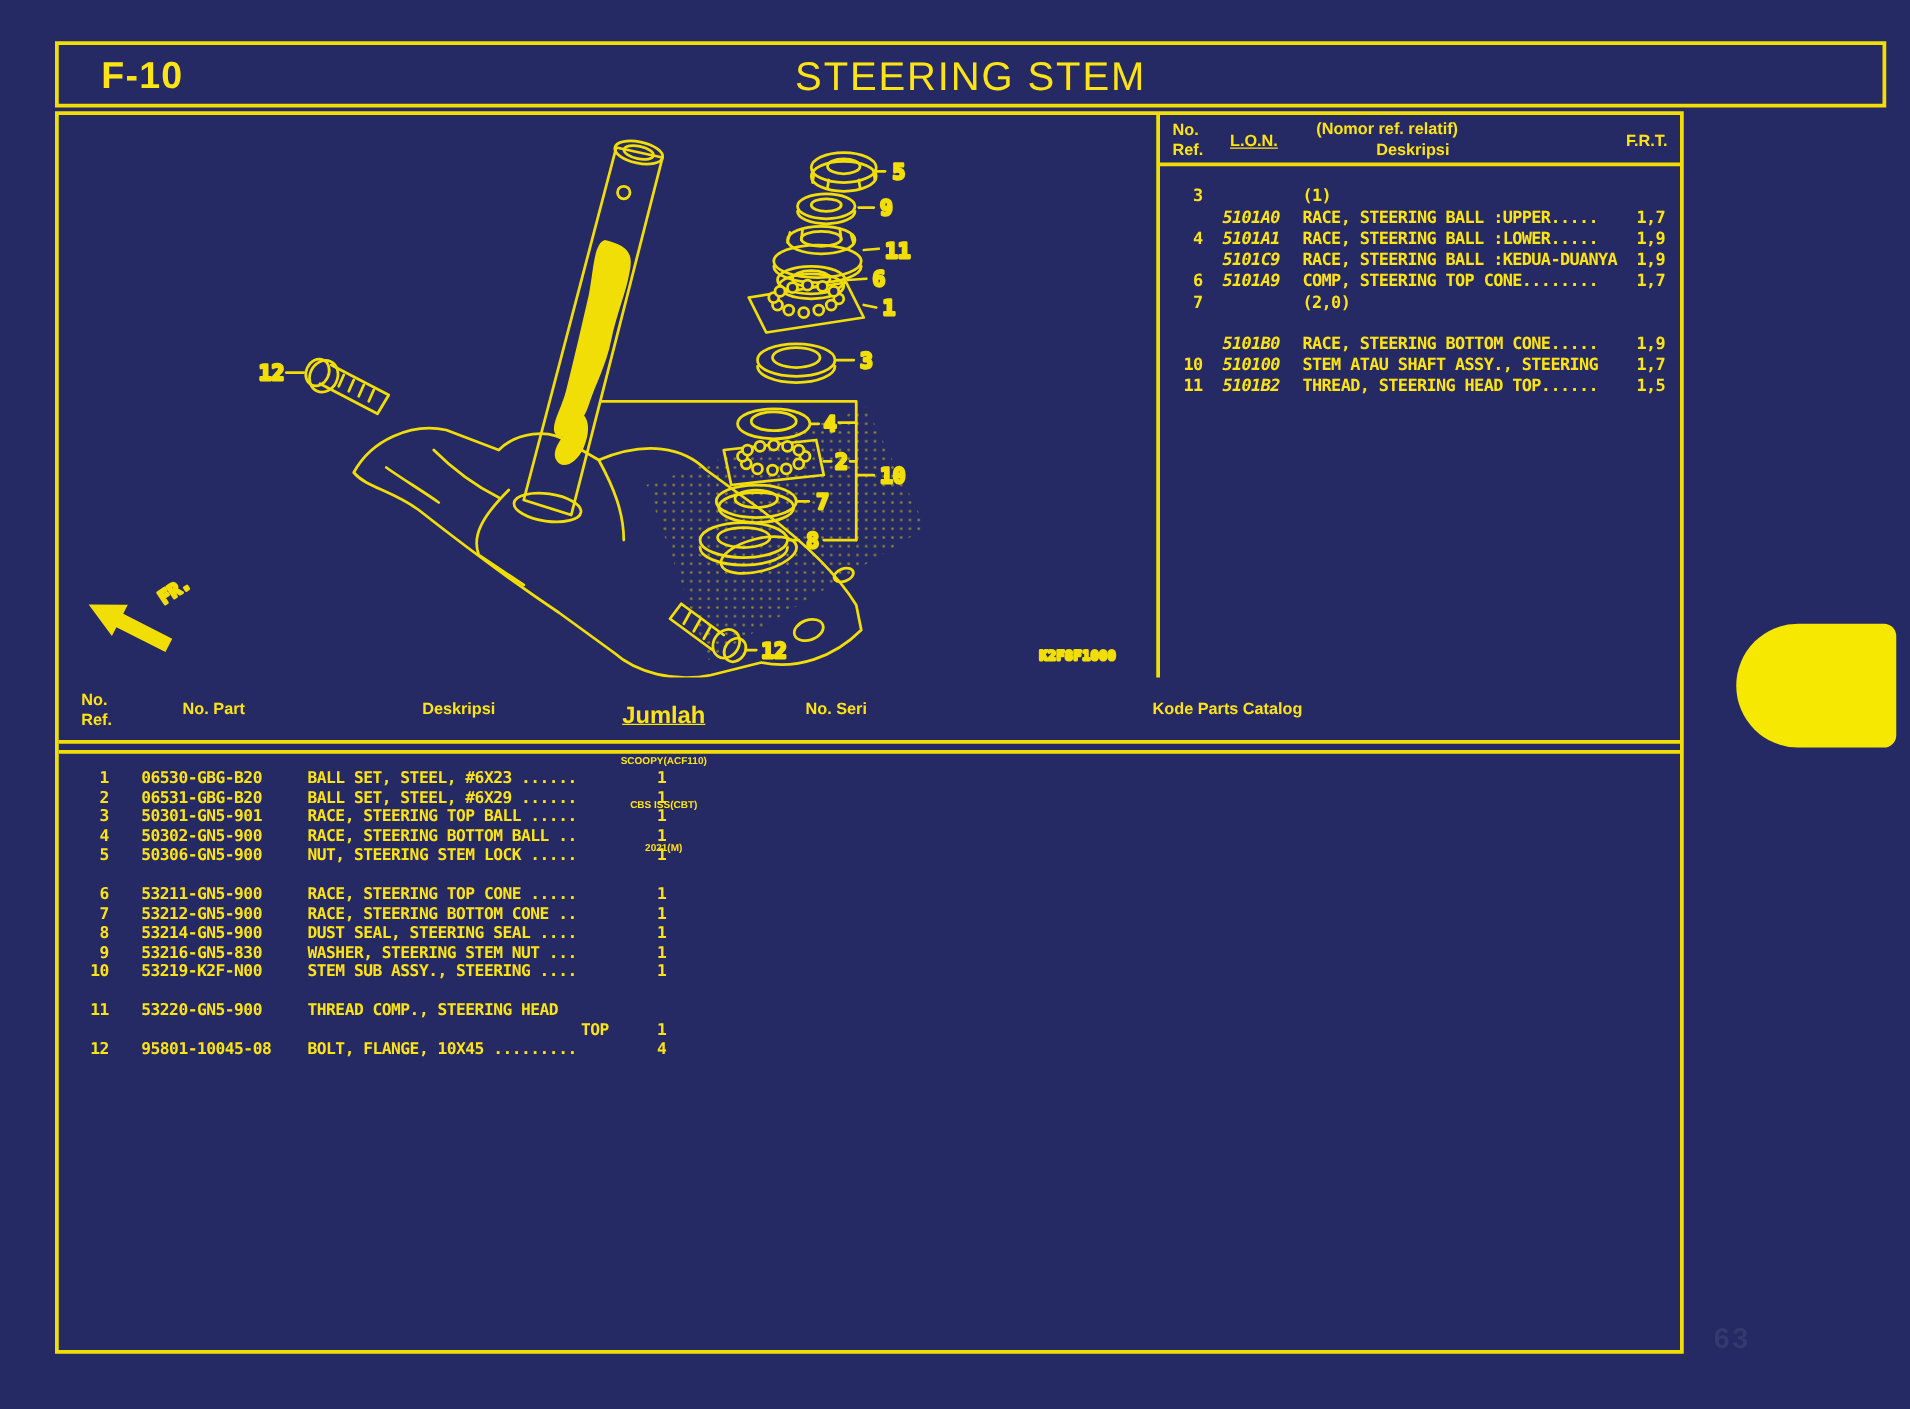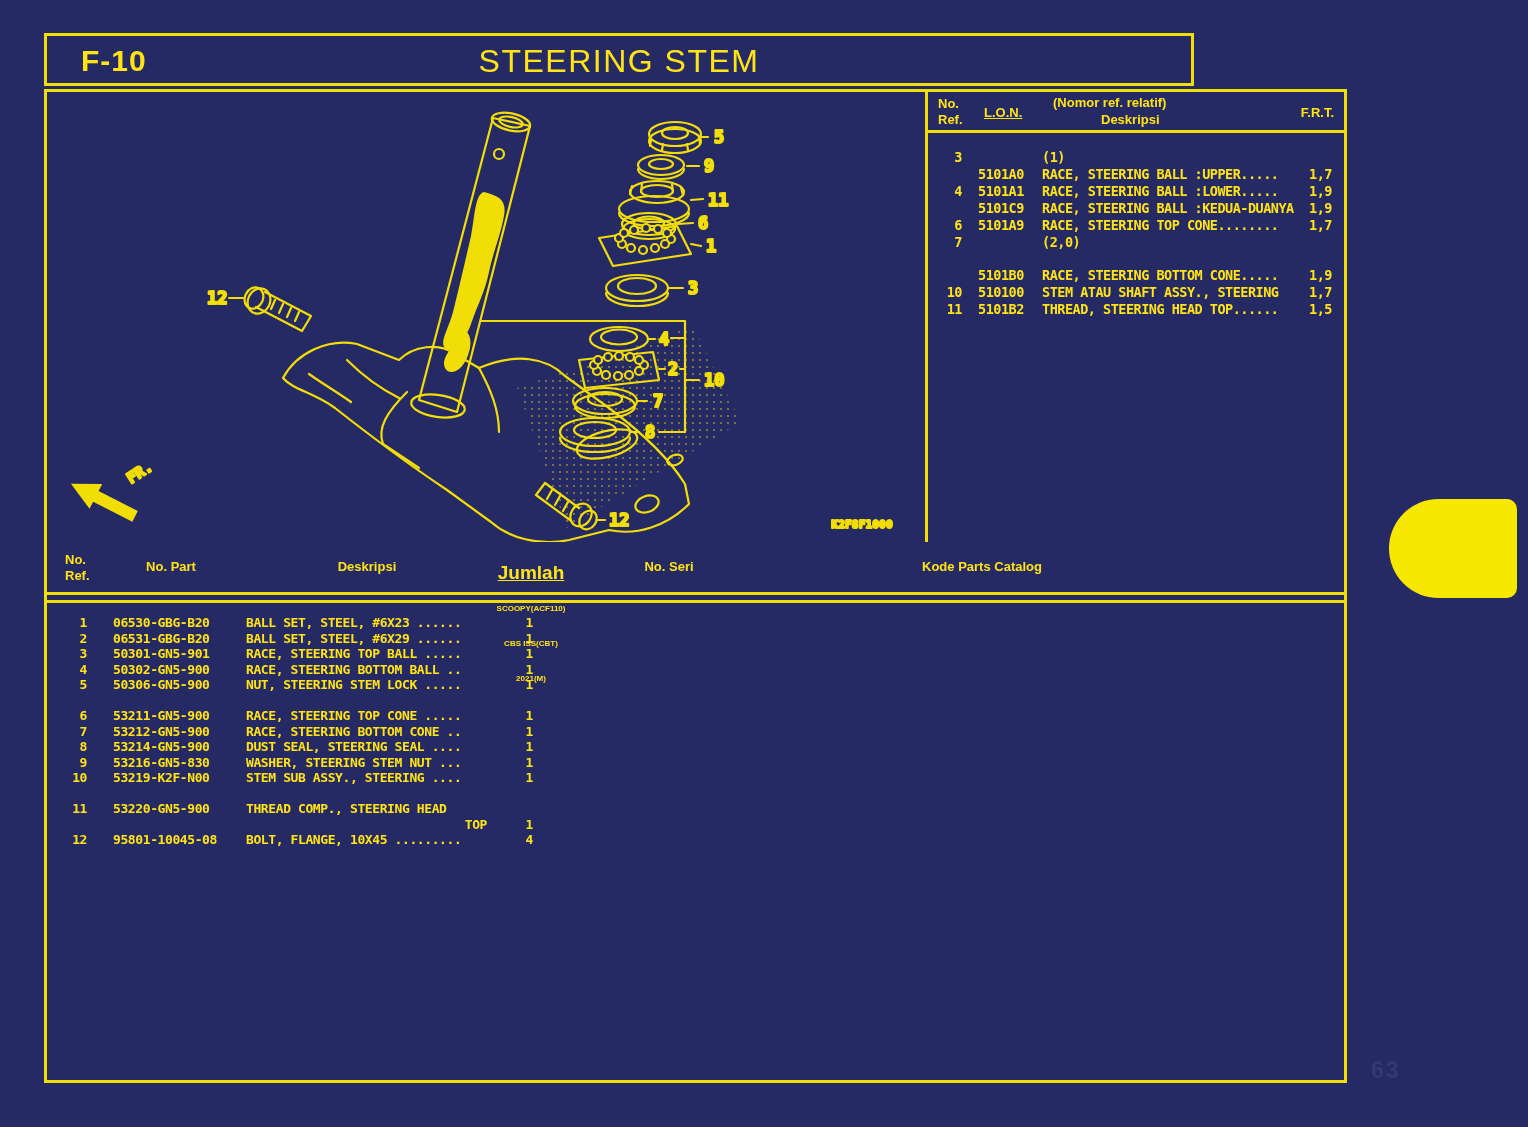--- a/index.html
+++ b/index.html
@@ -5,21 +5,21 @@
   * { margin:0; padding:0; box-sizing:border-box; }
   html,body { width:1528px; height:1127px; }
   body {
     position:relative;
     background:#262a64;
     font-family:"Liberation Sans", sans-serif;
     color:#ffe415;
     overflow:hidden;
   }
   .frame { position:absolute; border:3px solid #f2de07; }
-  #header-box { left:44px; top:33px; width:1150px; height:53px; }
+  #header-box { left:44px; top:33px; width:1465px; height:53px; }
   #main-box   { left:44px; top:89px; width:1303px; height:994px; }
 
   #page-code {
     position:absolute; left:34px; top:8px;
     font-size:30px; font-weight:bold; letter-spacing:1px;
   }
   #page-title {
     position:absolute; left:0; right:0; top:7px; text-align:center;
     font-size:32px; font-weight:normal; letter-spacing:1.5px;
   }
@@ -42,21 +42,21 @@
   .rh-frt  { right:10px; top:13px; }
 
   #ref-body {
     position:absolute; left:0; right:0; top:44px; bottom:0;
     padding-top:13px;
     font-family:"DejaVu Sans Mono", monospace;
     font-size:13.5px; font-weight:bold; letter-spacing:-0.5px;
   }
   .ref-row { position:relative; height:17px; white-space:pre; }
   .ref-row .rc-ref  { position:absolute; left:0;   width:34px;  text-align:right; }
-  .ref-row .rc-lon  { position:absolute; left:50px; width:62px; }
+  .ref-row .rc-lon  { position:absolute; left:50px; width:62px;font-style:italic; }
   .ref-row .rc-desc { position:absolute; left:114px; }
   .ref-row .rc-frt  { position:absolute; right:12px; width:34px; text-align:right; }
   .ref-gap { height:16px; }
 
   
   #diagram-area { position:absolute; left:0; top:0; width:878px; height:450px; }
 
   
   #parts-head {
     position:absolute; left:0; right:0; top:450px; height:53px;
@@ -289,21 +289,21 @@
       <div class="h rh-lon">L.O.N.</div>
       <div class="h rh-note">(Nomor ref. relatif)</div>
       <div class="h rh-desk">Deskripsi</div>
       <div class="h rh-frt">F.R.T.</div>
     </div>
     <div id="ref-body">
       <div class="ref-row"><span class="rc-ref">3</span><span class="rc-lon"></span><span class="rc-desc">(1)</span><span class="rc-frt"></span></div>
       <div class="ref-row"><span class="rc-ref"></span><span class="rc-lon">5101A0</span><span class="rc-desc">RACE, STEERING BALL :UPPER.....</span><span class="rc-frt">1,7</span></div>
       <div class="ref-row"><span class="rc-ref">4</span><span class="rc-lon">5101A1</span><span class="rc-desc">RACE, STEERING BALL :LOWER.....</span><span class="rc-frt">1,9</span></div>
       <div class="ref-row"><span class="rc-ref"></span><span class="rc-lon">5101C9</span><span class="rc-desc">RACE, STEERING BALL :KEDUA-DUANYA</span><span class="rc-frt">1,9</span></div>
-      <div class="ref-row"><span class="rc-ref">6</span><span class="rc-lon">5101A9</span><span class="rc-desc">RACE, STEERING TOP CONE........</span><span class="rc-frt">1,7</span></div>
+      <div class="ref-row"><span class="rc-ref">6</span><span class="rc-lon">5101A9</span><span class="rc-desc">COMP, STEERING TOP CONE........</span><span class="rc-frt">1,7</span></div>
       <div class="ref-row"><span class="rc-ref">7</span><span class="rc-lon"></span><span class="rc-desc">(2,0)</span><span class="rc-frt"></span></div>
       <div class="ref-gap"></div>
       <div class="ref-row"><span class="rc-ref"></span><span class="rc-lon">5101B0</span><span class="rc-desc">RACE, STEERING BOTTOM CONE.....</span><span class="rc-frt">1,9</span></div>
       <div class="ref-row"><span class="rc-ref">10</span><span class="rc-lon">510100</span><span class="rc-desc">STEM ATAU SHAFT ASSY., STEERING</span><span class="rc-frt">1,7</span></div>
       <div class="ref-row"><span class="rc-ref">11</span><span class="rc-lon">5101B2</span><span class="rc-desc">THREAD, STEERING HEAD TOP......</span><span class="rc-frt">1,5</span></div>
     </div>
   </div>
 
   <div id="parts-head">
     <div class="h ph-ref"><span>No.</span><br><span>Ref.</span></div>

